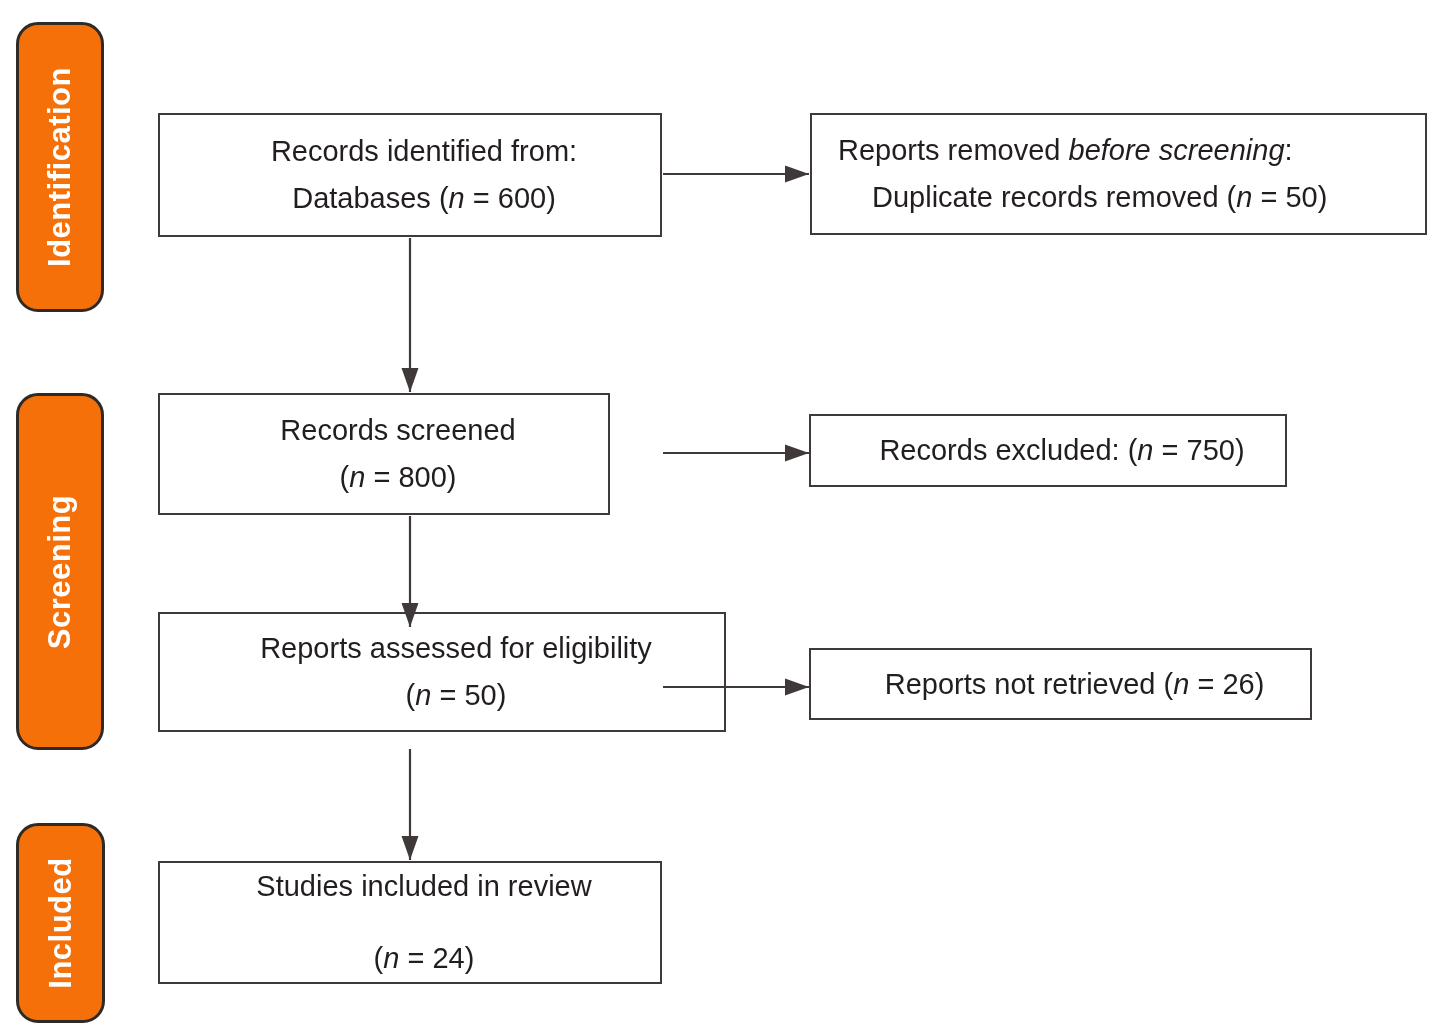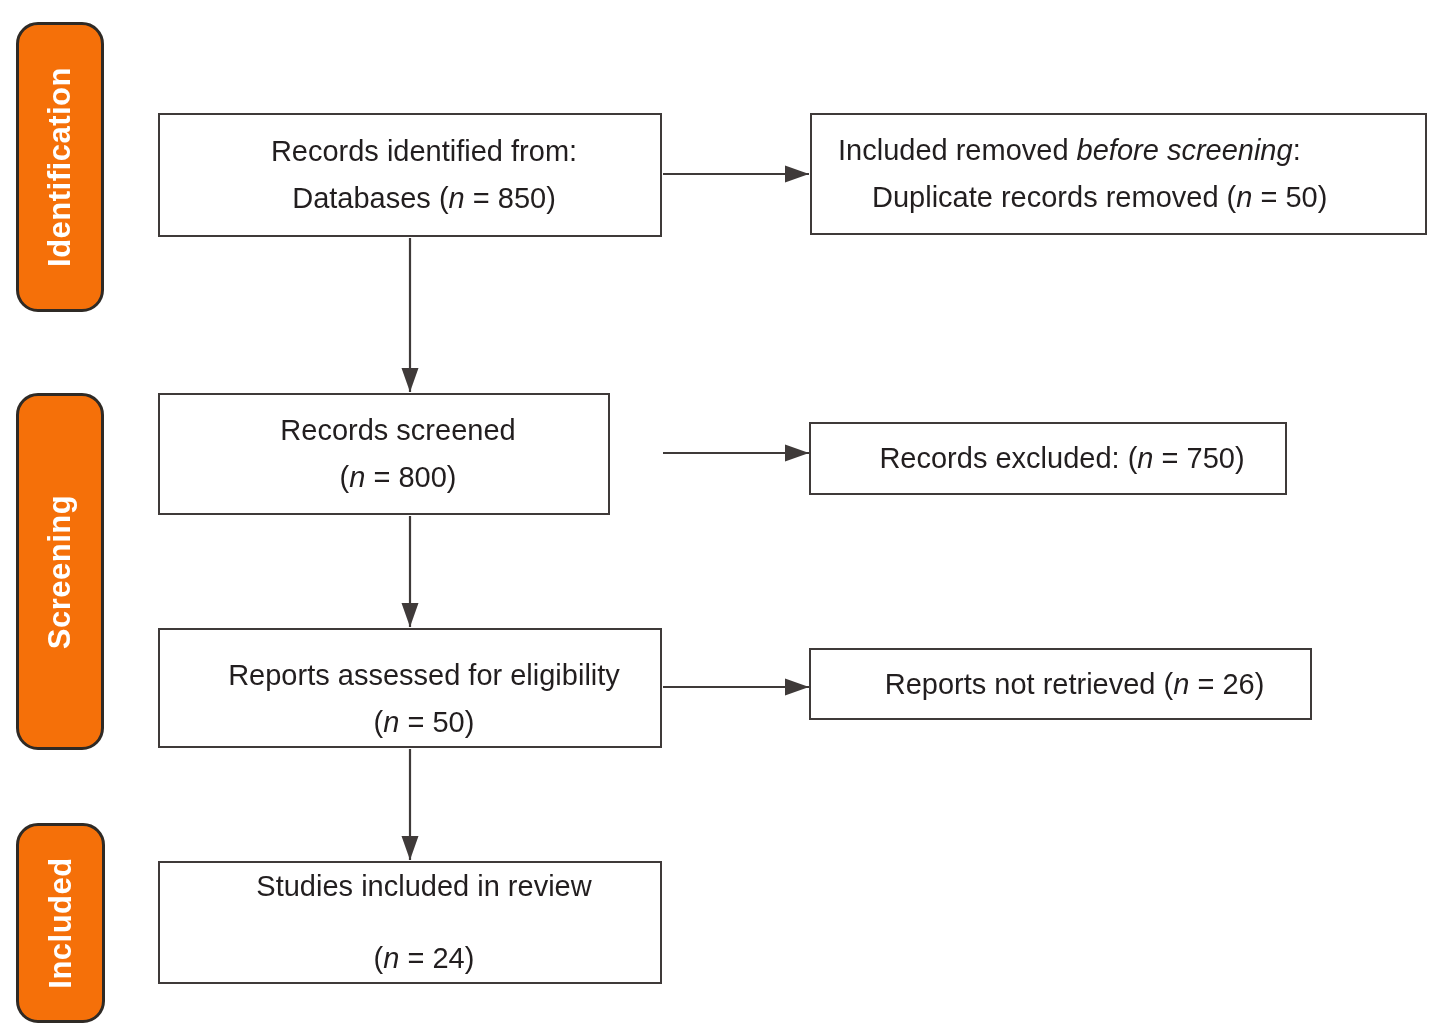--- a/index.html
+++ b/index.html
@@ -90,61 +90,61 @@
 
   <div class="badge" style="left:16px; top:823px; width:89px; height:200px;">
     <span class="badge-label">Included</span>
   </div>
 
   <div class="fbox" style="left:158px; top:113px; width:504px; height:124px;">
     <div>
       <span>Records identified from:</span>
     </div>
     <div>
-      <span>Databases (</span><i class="nvar">n</i><span> = 850)</span>
+      <span>Databases (</span><i class="nvar">n</i><span> = 600)</span>
     </div>
   </div>
 
   <div class="fbox" style="left:158px; top:393px; width:452px; height:122px;">
     <div>
       <span>Records screened</span>
     </div>
     <div>
       <span>(</span><i class="nvar">n</i><span> = 800)</span>
     </div>
   </div>
 
-  <div class="fbox" style="left:158px; top:628px; width:504px; height:120px;justify-content:flex-end;">
+  <div class="fbox" style="left:158px; top:612px; width:568px; height:120px;">
     <div>
       <span>Reports assessed for eligibility</span>
     </div>
     <div>
       <span>(</span><i class="nvar">n</i><span> = 50)</span>
     </div>
   </div>
 
   <div class="fbox" style="left:158px; top:861px; width:504px; height:123px;justify-content:space-between;">
     <div>
       <span>Studies included in review</span>
     </div>
     <div>
       <span>(</span><i class="nvar">n</i><span> = 24)</span>
     </div>
   </div>
 
   <div class="fbox align-left" style="left:810px; top:113px; width:617px; height:122px;">
     <div>
-      <span>Included removed </span><i class="nvar">before screening</i><span>:</span>
+      <span>Reports removed </span><i class="nvar">before screening</i><span>:</span>
     </div>
     <div class="indent">
       <span>Duplicate records removed (</span><i class="nvar">n</i><span> = 50)</span>
     </div>
   </div>
 
-  <div class="fbox" style="left:809px; top:414px; width:478px; height:73px;margin-top:8px;">
+  <div class="fbox" style="left:809px; top:414px; width:478px; height:73px;">
     <div>
       <span>Records excluded: (</span><i class="nvar">n</i><span> = 750)</span>
     </div>
   </div>
 
   <div class="fbox" style="left:809px; top:648px; width:503px; height:72px;">
     <div>
       <span>Reports not retrieved (</span><i class="nvar">n</i><span> = 26)</span>
     </div>
   </div>

